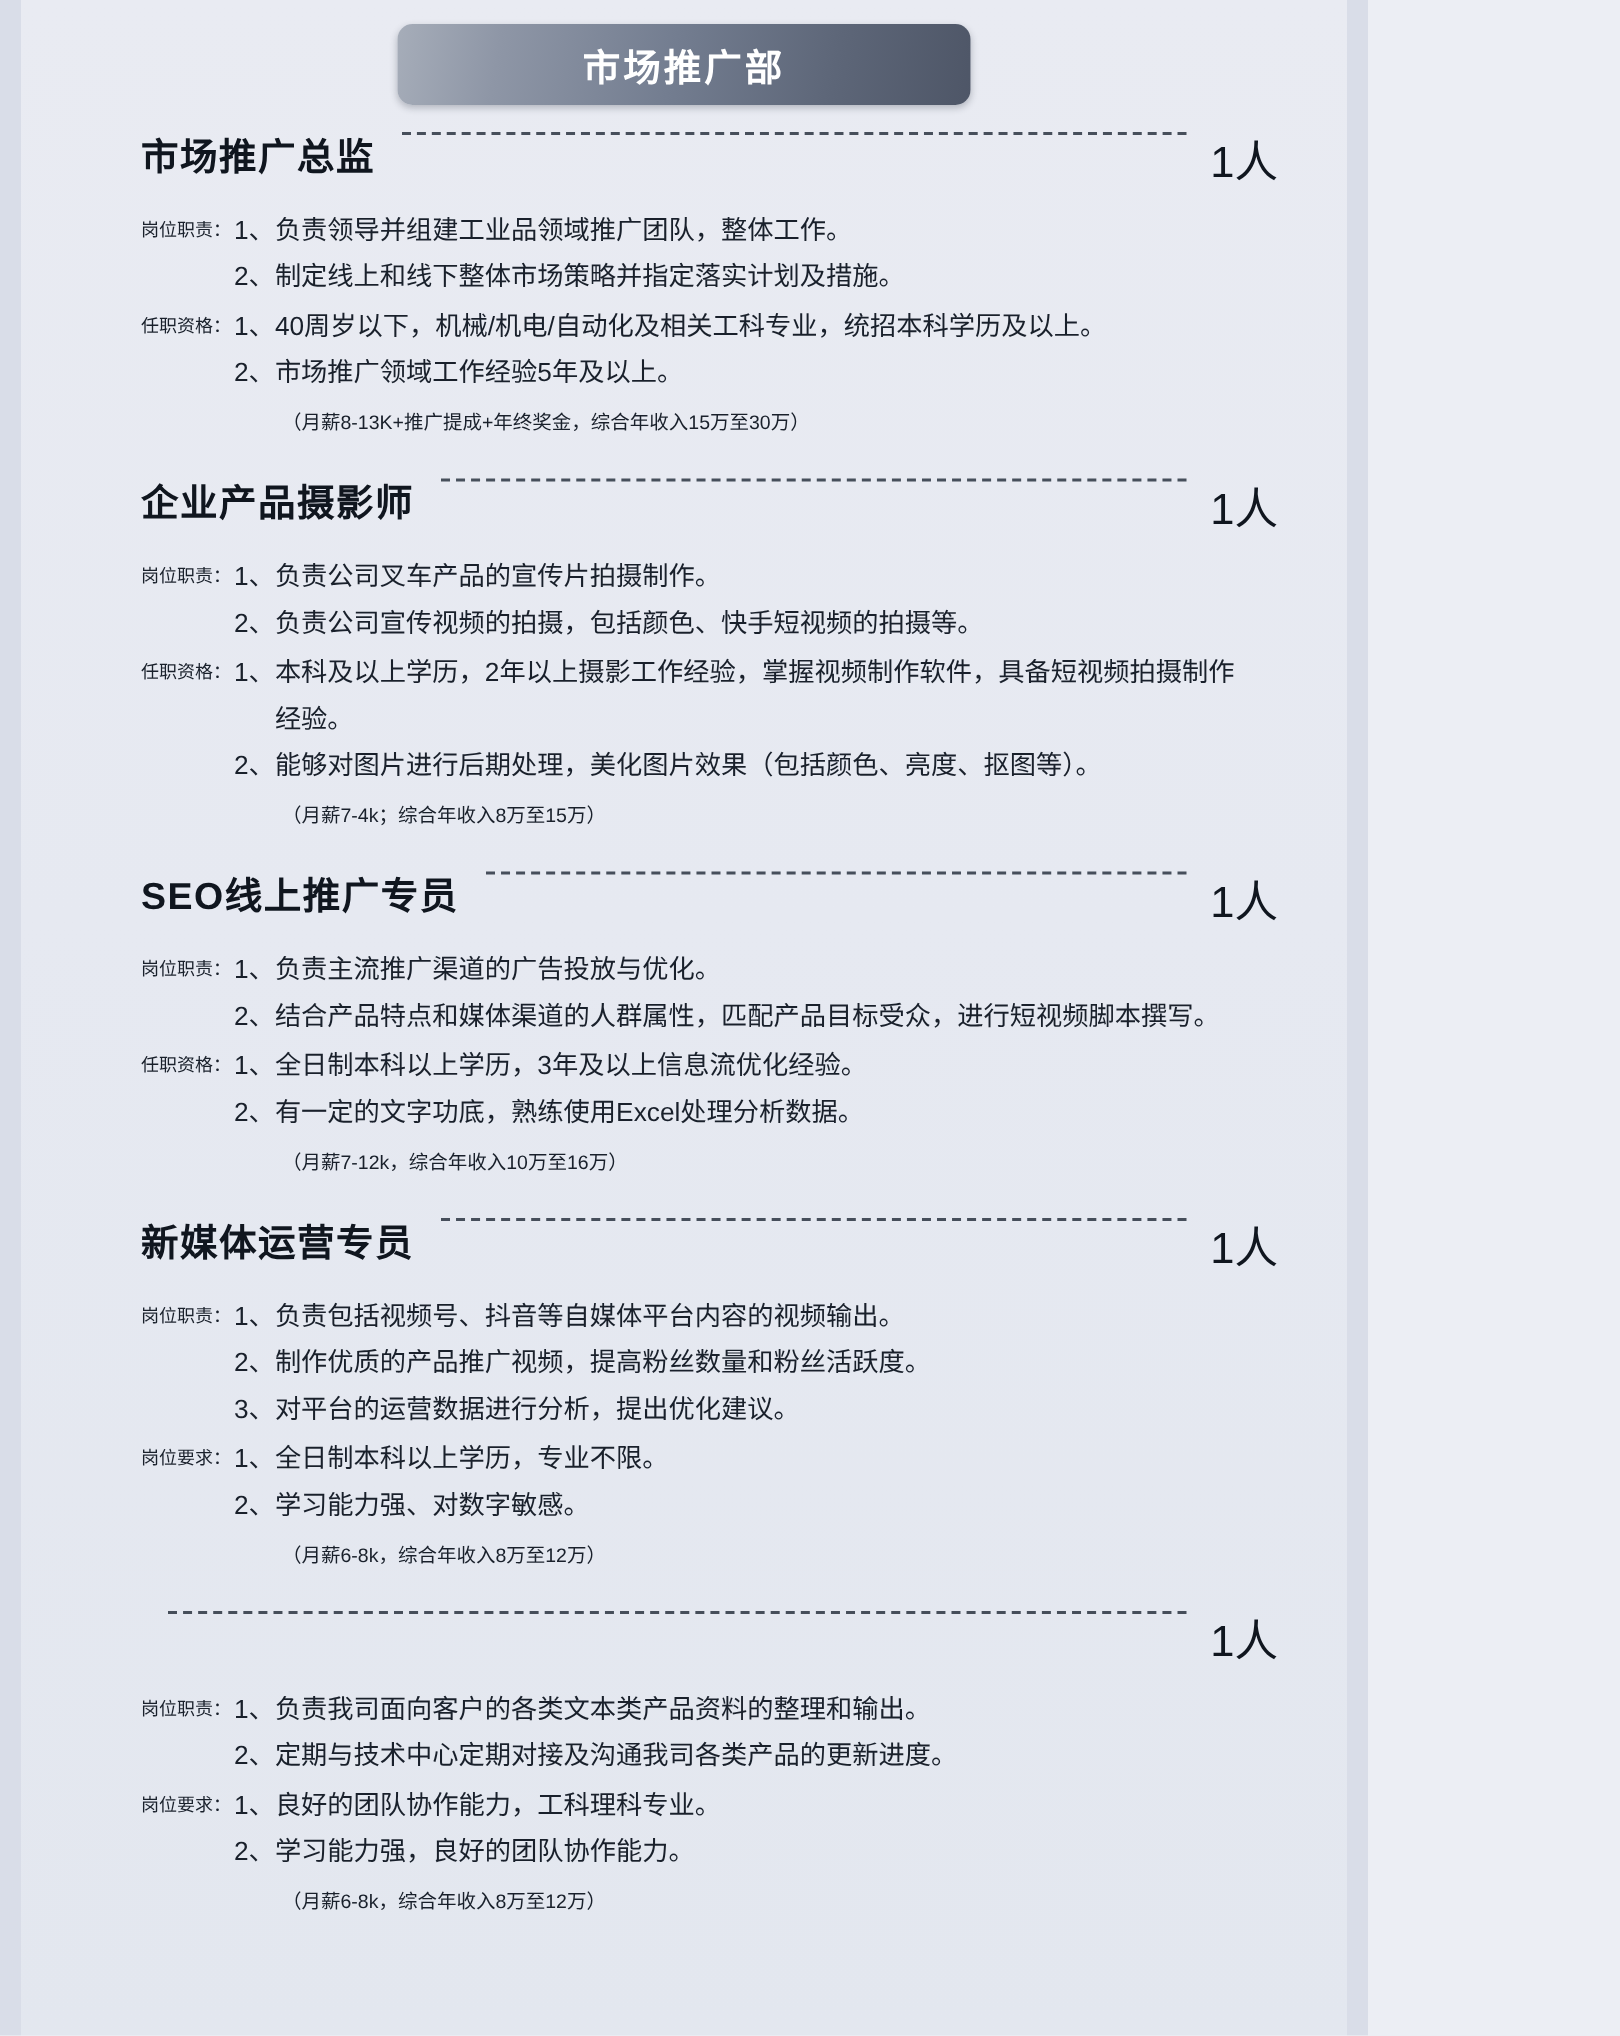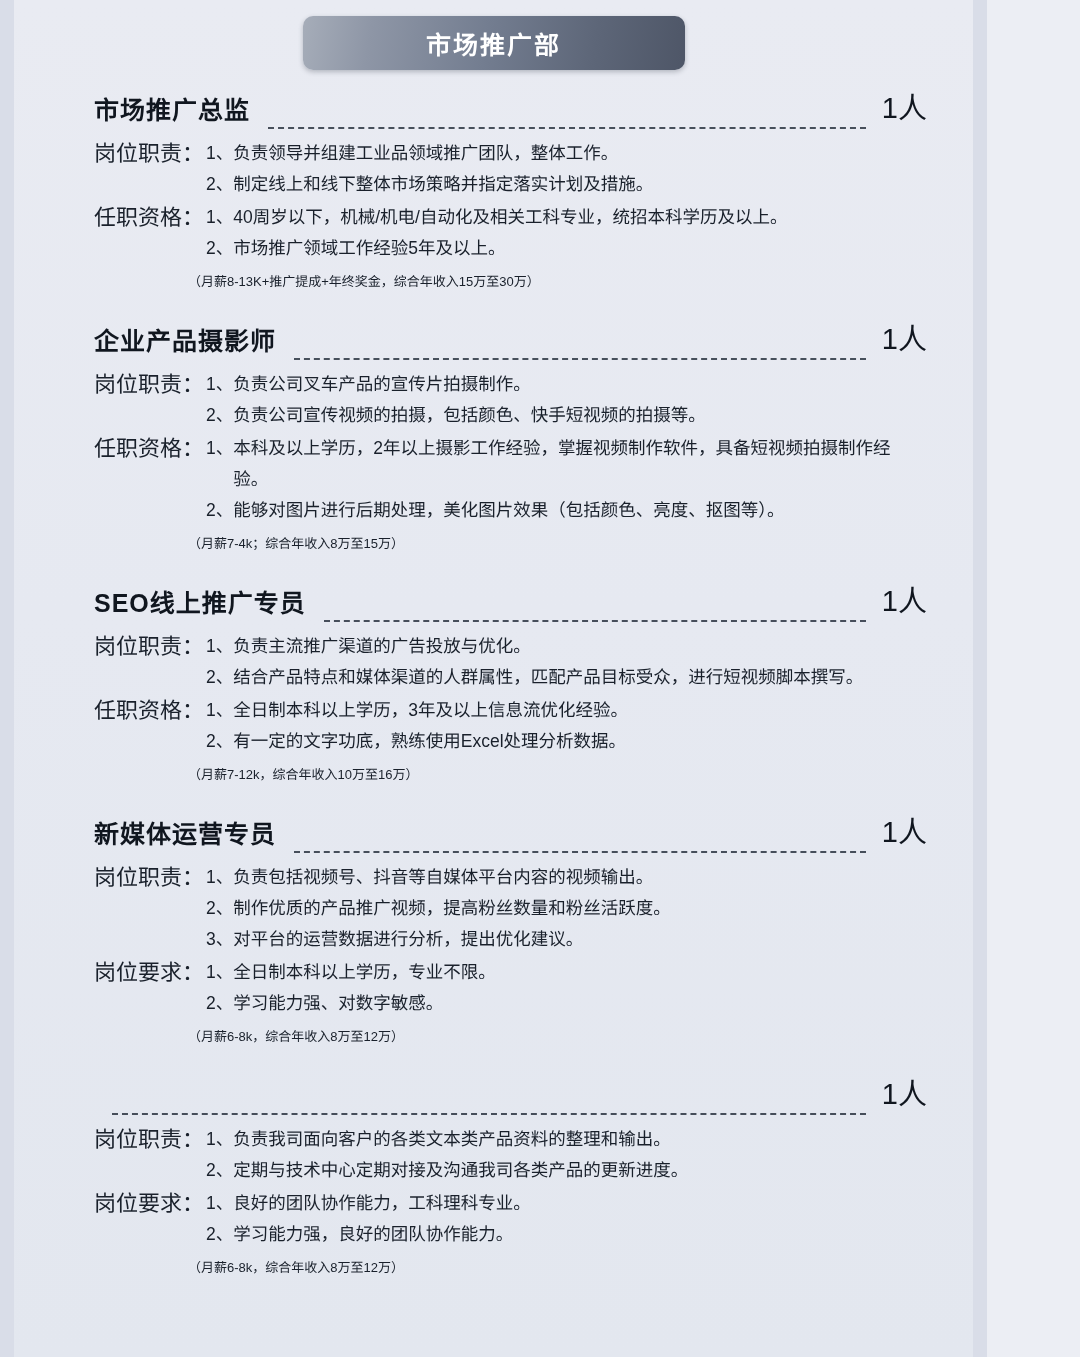--- a/index.html
+++ b/index.html
@@ -9,21 +9,21 @@
   body {
     width: 1080px;
     height: 1357px;
     background: #eceef4;
     font-family: "Liberation Sans", "DejaVu Sans", sans-serif;
     color: #1b2430;
     overflow: hidden;
   }
   .page {
     position: relative;
-    width: 987px;
+    width: 912px;
     height: 1357px;
     box-sizing: border-box;
     background: linear-gradient(180deg, #e9ebf2 0%, #e6e9f1 45%, #e3e7ef 100%);
     padding: 0 38px 0 38px;
   }
   .page::before {
     content: "";
     position: absolute;
     left: 0; top: 0; bottom: 0;
     width: 14px;
@@ -62,21 +62,21 @@
   .jobs {
     margin-top: 14px;
   }
   .job {
     padding: 0 0 4px 0;
   }
   .job + .job { margin-top: 14px; }
 
   .job-head {
     display: flex;
-    align-items: flex-end;
+    align-items: flex-start;
     padding-left: 56px;
     padding-right: 22px;
   }
   .job-title {
     font-size: 25px;
     font-weight: bold;
     color: #10161f;
     letter-spacing: 1px;
     white-space: nowrap;
   }
@@ -102,21 +102,21 @@
     margin-top: 12px;
     padding-left: 56px;
     padding-right: 40px;
   }
   .section {
     display: flex;
     align-items: flex-start;
     margin-bottom: 2px;
   }
   .section-label {
-    font-size: 22px;
+    font-size: 12px;
     line-height: 31px;
     white-space: nowrap;
     color: #19202b;
     flex: 0 0 auto;
     padding-right: 2px;
   }
   .section-items {
     flex: 1 1 auto;
   }
   .item {

